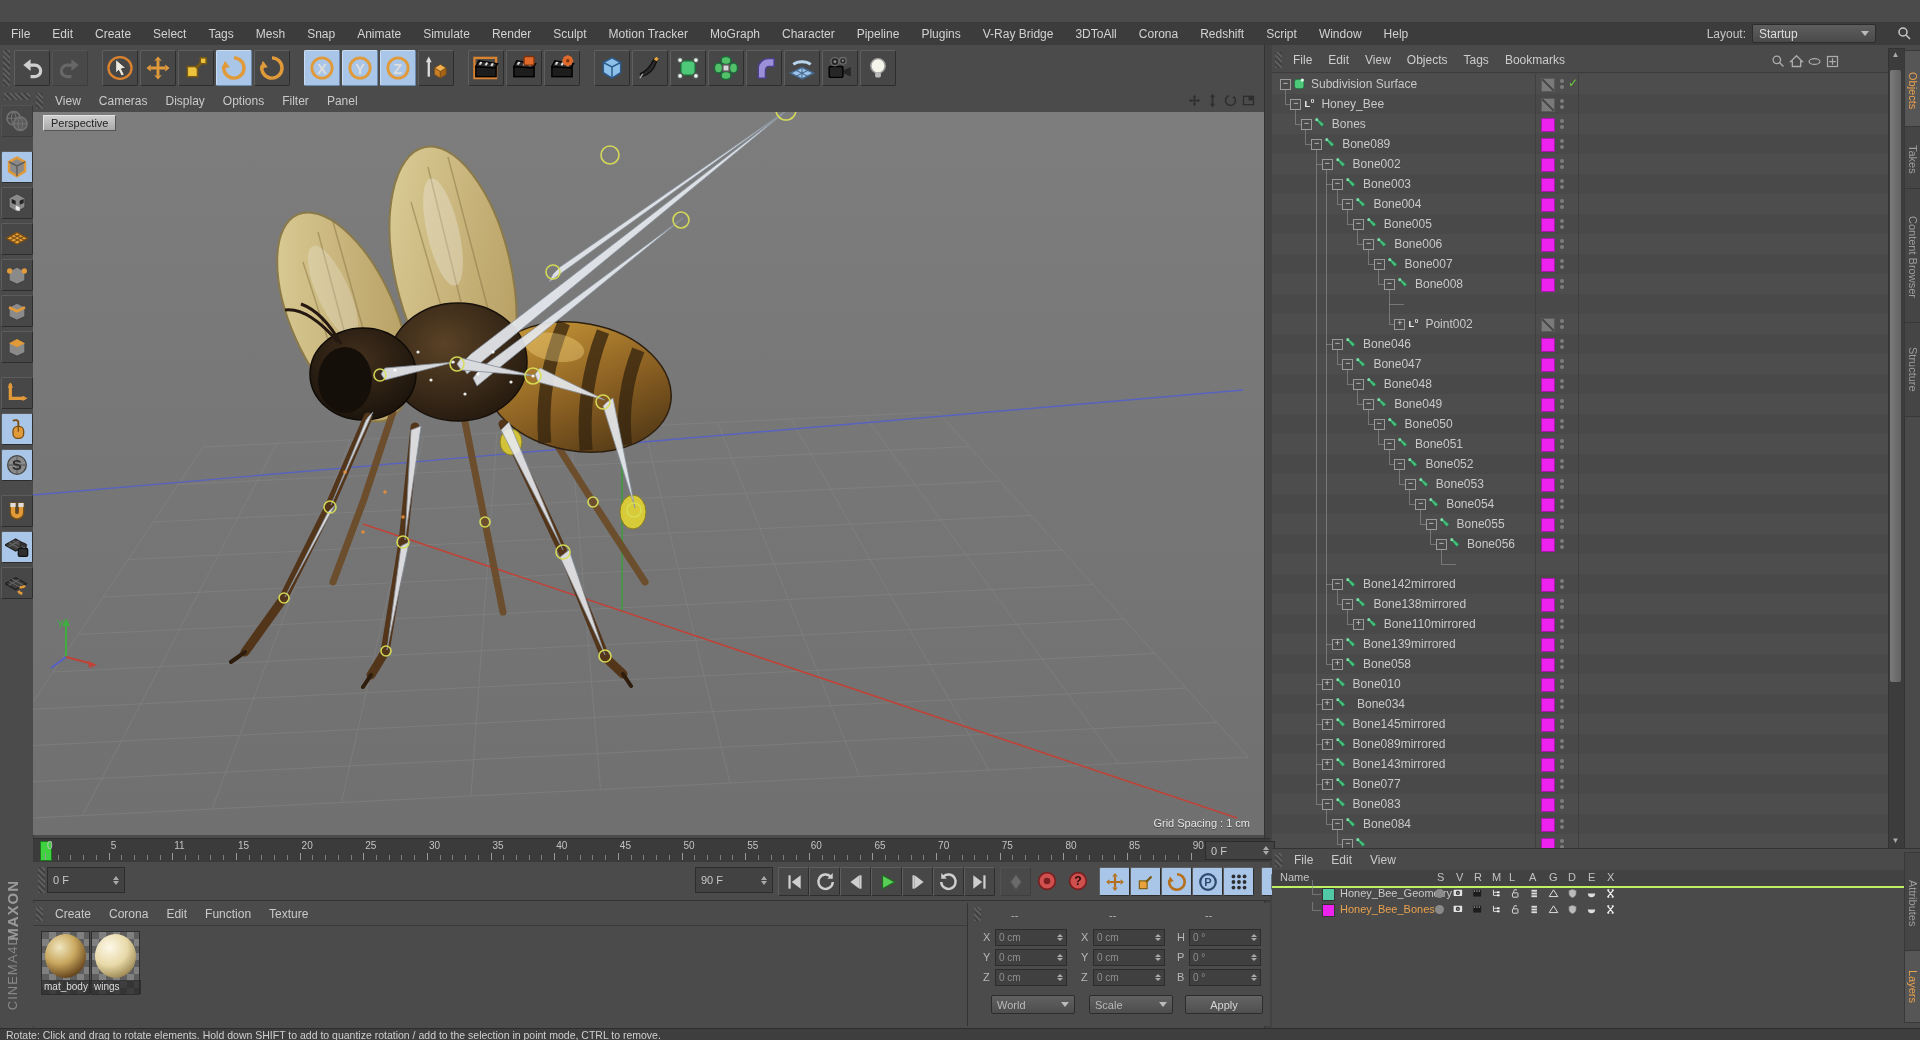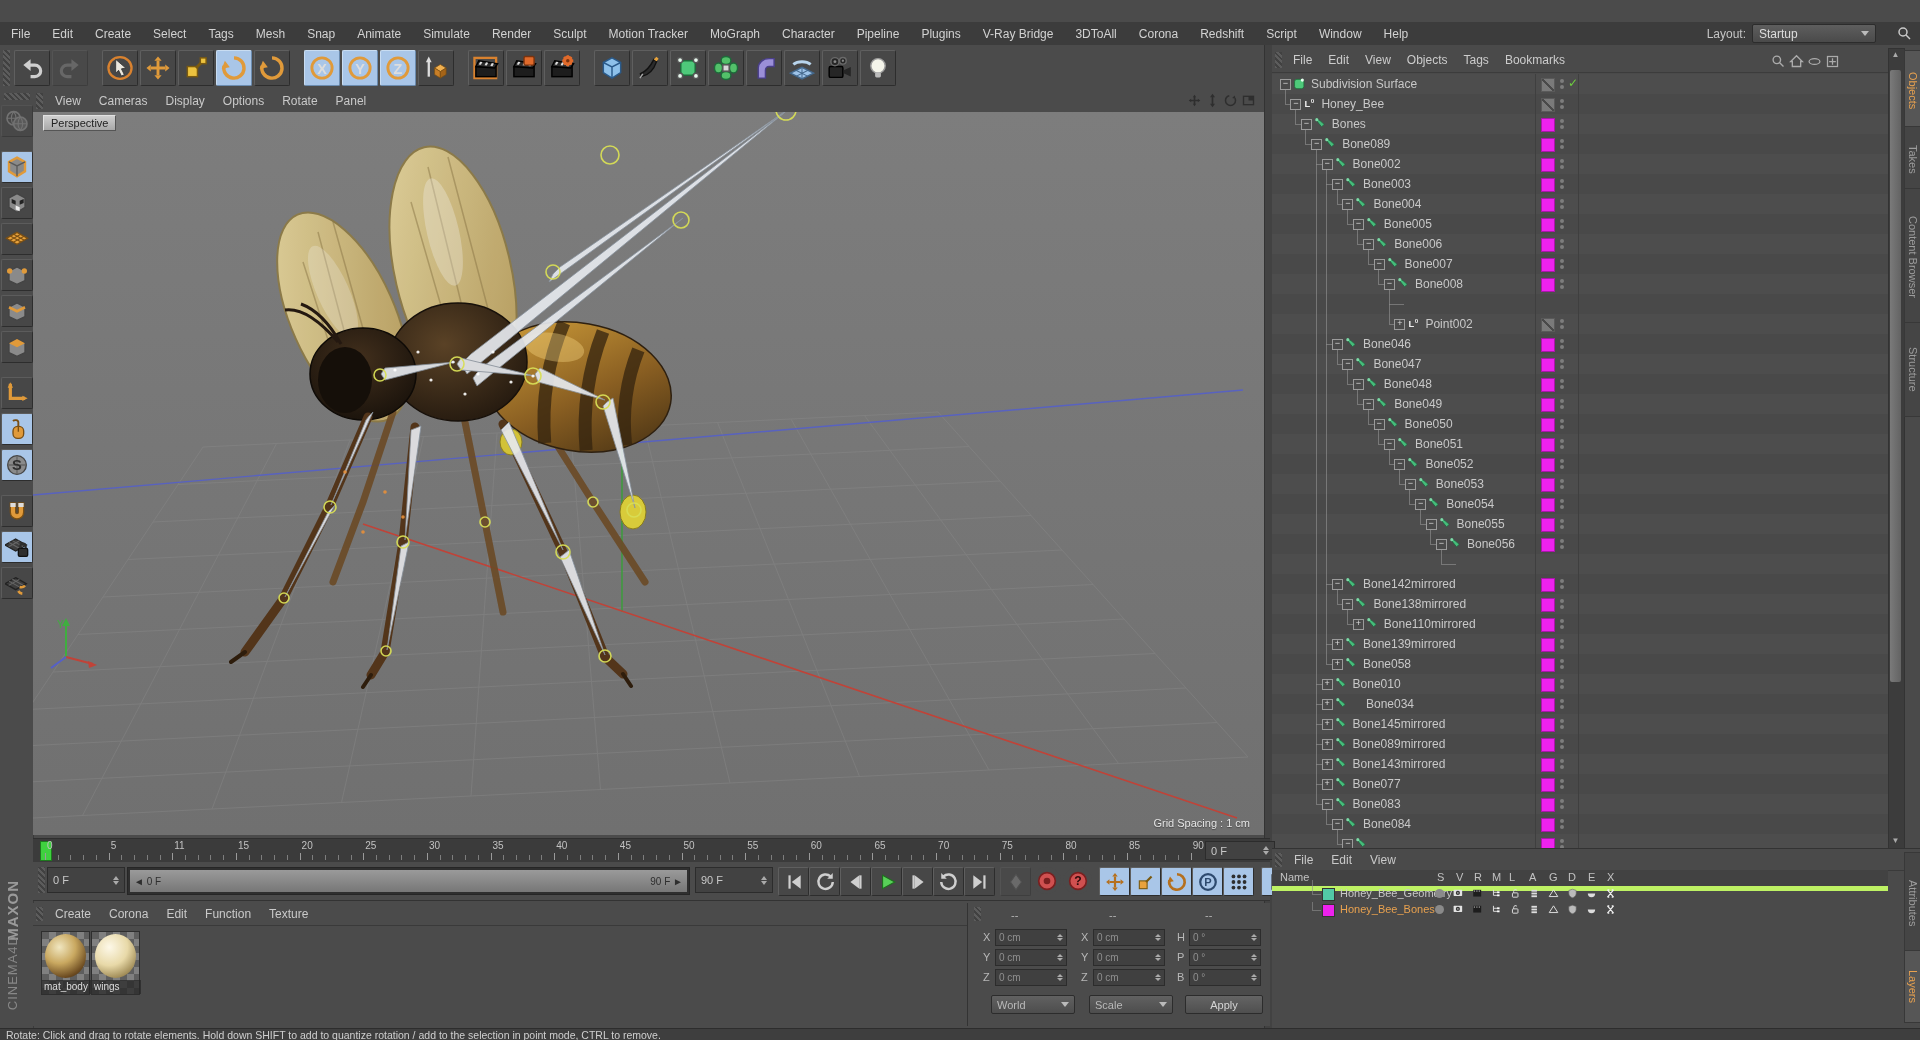--- a/index.html
+++ b/index.html
@@ -118,21 +118,21 @@
   .cofield{position:absolute;width:64px;height:15px;background:#404040;border:1px solid #2c2c2c;color:#8f8f8f;
      font-size:10px;display:flex;align-items:center;justify-content:space-between;padding:0 3px;}
   .codrop{position:absolute;width:72px;height:17px;background:linear-gradient(#616161,#4d4d4d);border:1px solid #2c2c2c;
      color:#b9b9b9;font-size:11px;display:flex;align-items:center;justify-content:space-between;padding:0 5px;border-radius:2px;}
   #applybtn{position:absolute;width:76px;height:17px;background:linear-gradient(#646464,#4f4f4f);border:1px solid #2c2c2c;
      color:#d5d5d5;font-size:11px;display:flex;align-items:center;justify-content:center;border-radius:2px;}
   
   #lmgr{left:1272px;top:848px;width:648px;height:178px;background:#4a4a4a;border-top:1px solid #333;}
   #lmgrmenu{display:flex;align-items:center;height:21px;border-bottom:1px solid #3a3a3a;}
   #lmgrmenu .mi{padding:3px 9px;color:#c9c9c9;}
-  #lmgrhead{position:absolute;left:0;top:21px;width:616px;height:16px;background:#424242;border-bottom:5px solid #bef264;color:#c2c2c2;font-size:11px;}
+  #lmgrhead{position:absolute;left:0;top:21px;width:616px;height:16px;background:#424242;border-bottom:2px solid #bef264;color:#c2c2c2;font-size:11px;padding-left:24px;}
   .lcol{position:absolute;top:1px;}
   .lrow{position:absolute;left:0;width:616px;height:16px;font-size:11px;}
   .lrow .sq{position:absolute;left:50px;top:2px;width:11px;height:11px;}
   .lrow .lname{position:absolute;left:68px;top:1px;color:#c8c8c8;}
   .lrow.sel .lname{color:#e8a14f;}
   .lrow .dot{position:absolute;top:3px;width:9px;height:9px;border-radius:50%;background:#8a8a8a;}
   .lglyph{position:absolute;top:2px;width:12px;height:12px;}
   
   #statusbar{left:0;top:1028px;width:1920px;height:12px;background:#3e3e3e;border-top:1px solid #2d2d2d;
      color:#cfcfcf;font-size:10.5px;line-height:12px;padding-left:6px;}
@@ -447,21 +447,21 @@
     </div>
 
 <div class="abs" id="vpwrap">
   <div class="abs" id="vpmenu">
     <span class="handleV" style="height:16px"></span>
     <div class="menu" id="vpmenuitems">
           <span class="mi">View</span>
           <span class="mi">Cameras</span>
           <span class="mi">Display</span>
           <span class="mi">Options</span>
-          <span class="mi">Rotate</span>
+          <span class="mi">Filter</span>
           <span class="mi">Panel</span>
         </div>
     <div id="vpnav">
           <div class="vpnavi">
             <svg width="15" height="15" viewBox="0 0 18 18">
               <path d="M9 2 7 5h4zM9 16l2-3H7zM2 9l3-2v4zM16 9l-3-2v4zM8 5h2v8H8zM5 8h8v2H5z" fill="#2e2e2e"></path>
             </svg>
           </div>
           <div class="vpnavi">
             <svg width="15" height="15" viewBox="0 0 18 18">
@@ -1182,21 +1182,21 @@
           </span>
         </div>
         <div class="trow" style="top: 620px;">
           <span class="tgl" style="left: 49.6px;">+</span>
           <span class="ticon" style="left: 62.6px;">
             <svg width="14" height="14" viewBox="0 0 18 18">
               <path d="M2.5 2c2.5.5 8.5 5 10.5 7.5l-3.2 3C7.3 10 3 4.5 2.5 2z" fill="#46bd7b" stroke="#1a5c38" stroke-width=".8"></path>
               <circle cx="3.6" cy="3.4" r="2" fill="#7fd9a8"></circle>
             </svg>
           </span>
-          <span class="tlabel" style="left: 94px;">Bone034</span>
+          <span class="tlabel" style="left: 85px;">Bone034</span>
           <span class="swatch sw-magenta"></span>
           <span class="dots">
             <i></i>
             <i></i>
           </span>
         </div>
         <div class="trow" style="top: 640px;">
           <span class="tgl" style="left: 49.6px;">+</span>
           <span class="ticon" style="left: 62.6px;">
             <svg width="14" height="14" viewBox="0 0 18 18">
@@ -1434,26 +1434,20 @@
 
 <div class="abs" id="transport">
   <span class="handleV" style="position:absolute;left:2px;top:5px;height:26px"></span>
   <div class="abs framebox" style="left:14px;top:5px;width:66px;height:24px">
     <span>0 F</span>
     <span class="spin">
           <b class="up"></b>
           <b class="dn"></b>
         </span>
   </div>
-  <div class="abs" id="rangebar">
-    <div id="rangethumb">
-      <span>◄ <span>0 F</span></span>
-      <span><span>90 F</span> ►</span>
-    </div>
-  </div>
   <div class="abs framebox" style="left:662px;top:5px;width:66px;height:24px">
     <span>90 F</span>
     <span class="spin">
           <b class="up"></b>
           <b class="dn"></b>
         </span>
   </div>
 <div class="pbtn " style="left: 745px;">
         <svg width="20" height="20" viewBox="0 0 18 18">
           <path d="M4 3h2v12H4z" fill="#cfcfcf"></path>

